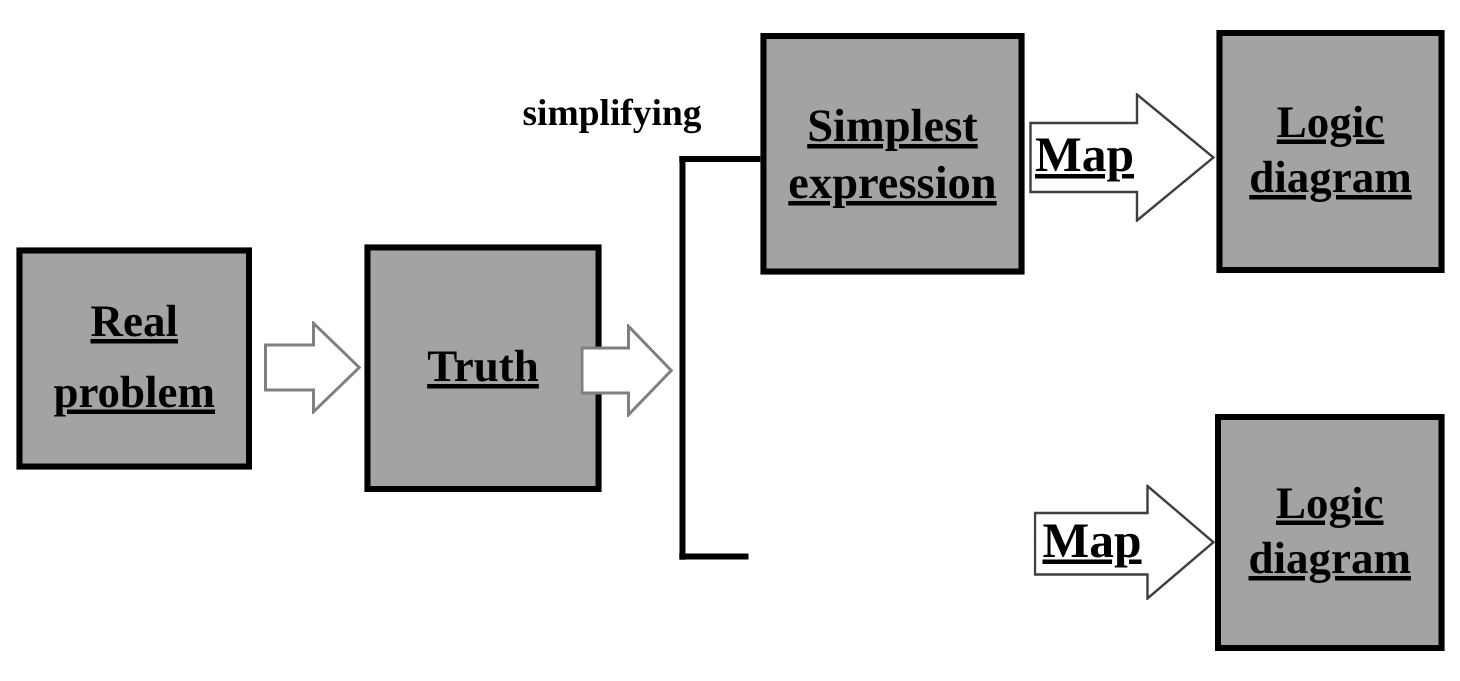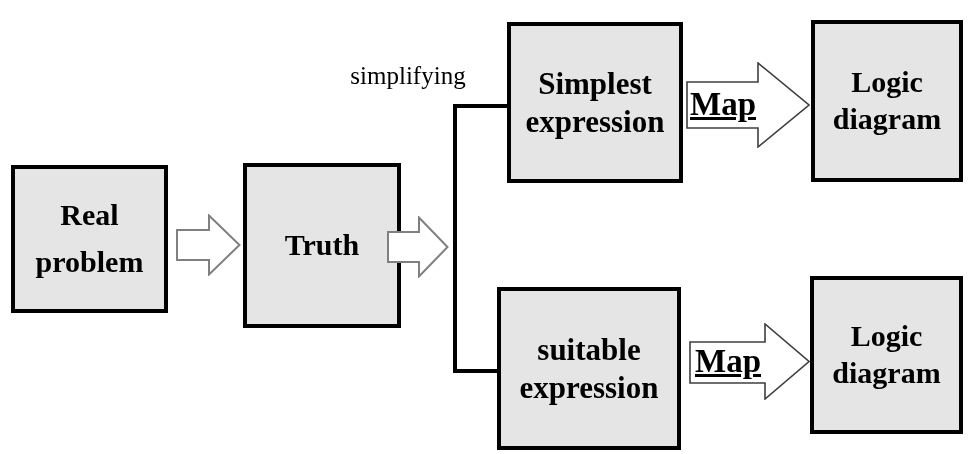--- a/index.html
+++ b/index.html
@@ -7,35 +7,36 @@
     position:relative;
     width:973px;height:454px;
     background:#ffffff;
     font-family:"Liberation Serif","DejaVu Serif",serif;
     overflow:hidden;
   }
   .box{
     position:absolute;
     box-sizing:border-box;
     border:4px solid #000000;
-    background:#e5e5e5;
+    background:#a3a3a3;
     display:flex;
     flex-direction:column;
     align-items:center;
     justify-content:center;
     text-align:right;
     color:#000000;
     font-weight:bold;
     font-size:30px;
     line-height:1.22;
+    text-decoration:underline;
   }
   .flow-label{
     position:absolute;
     color:#000000;
-    font-weight:normal;
+    font-weight:bold;
     font-size:25px;
     text-align:center;
     white-space:nowrap;
   }
   .connector{
     position:absolute;
     background:#000000;
   }
   .arrow-wrap{position:absolute;}
   .arrow-wrap svg{display:block;}
@@ -101,24 +102,20 @@
   <div class="connector c-top"></div>
   <div class="connector c-bottom"></div>
 
   <div class="flow-label l-simplifying">simplifying</div>
 
   <div class="box b-simplest">
     <span>Simplest</span>
     <span>expression</span>
   </div>
 
-  <div class="box b-suitable">
-    <span>suitable</span>
-    <span>expression</span>
-  </div>
 
   <div class="arrow-wrap a-map-top">
     <svg width="124" height="86" viewBox="0 0 124 86">
       <polygon points="1,20 72,20 72,1 123,43 72,85 72,66 1,66" fill="#ffffff" stroke="#3f3f3f" stroke-width="1.6" stroke-linejoin="miter"></polygon>
     </svg>
     <span class="map-label">Map</span>
   </div>
 
   <div class="arrow-wrap a-map-bottom">
     <svg width="121" height="77" viewBox="0 0 121 77">

